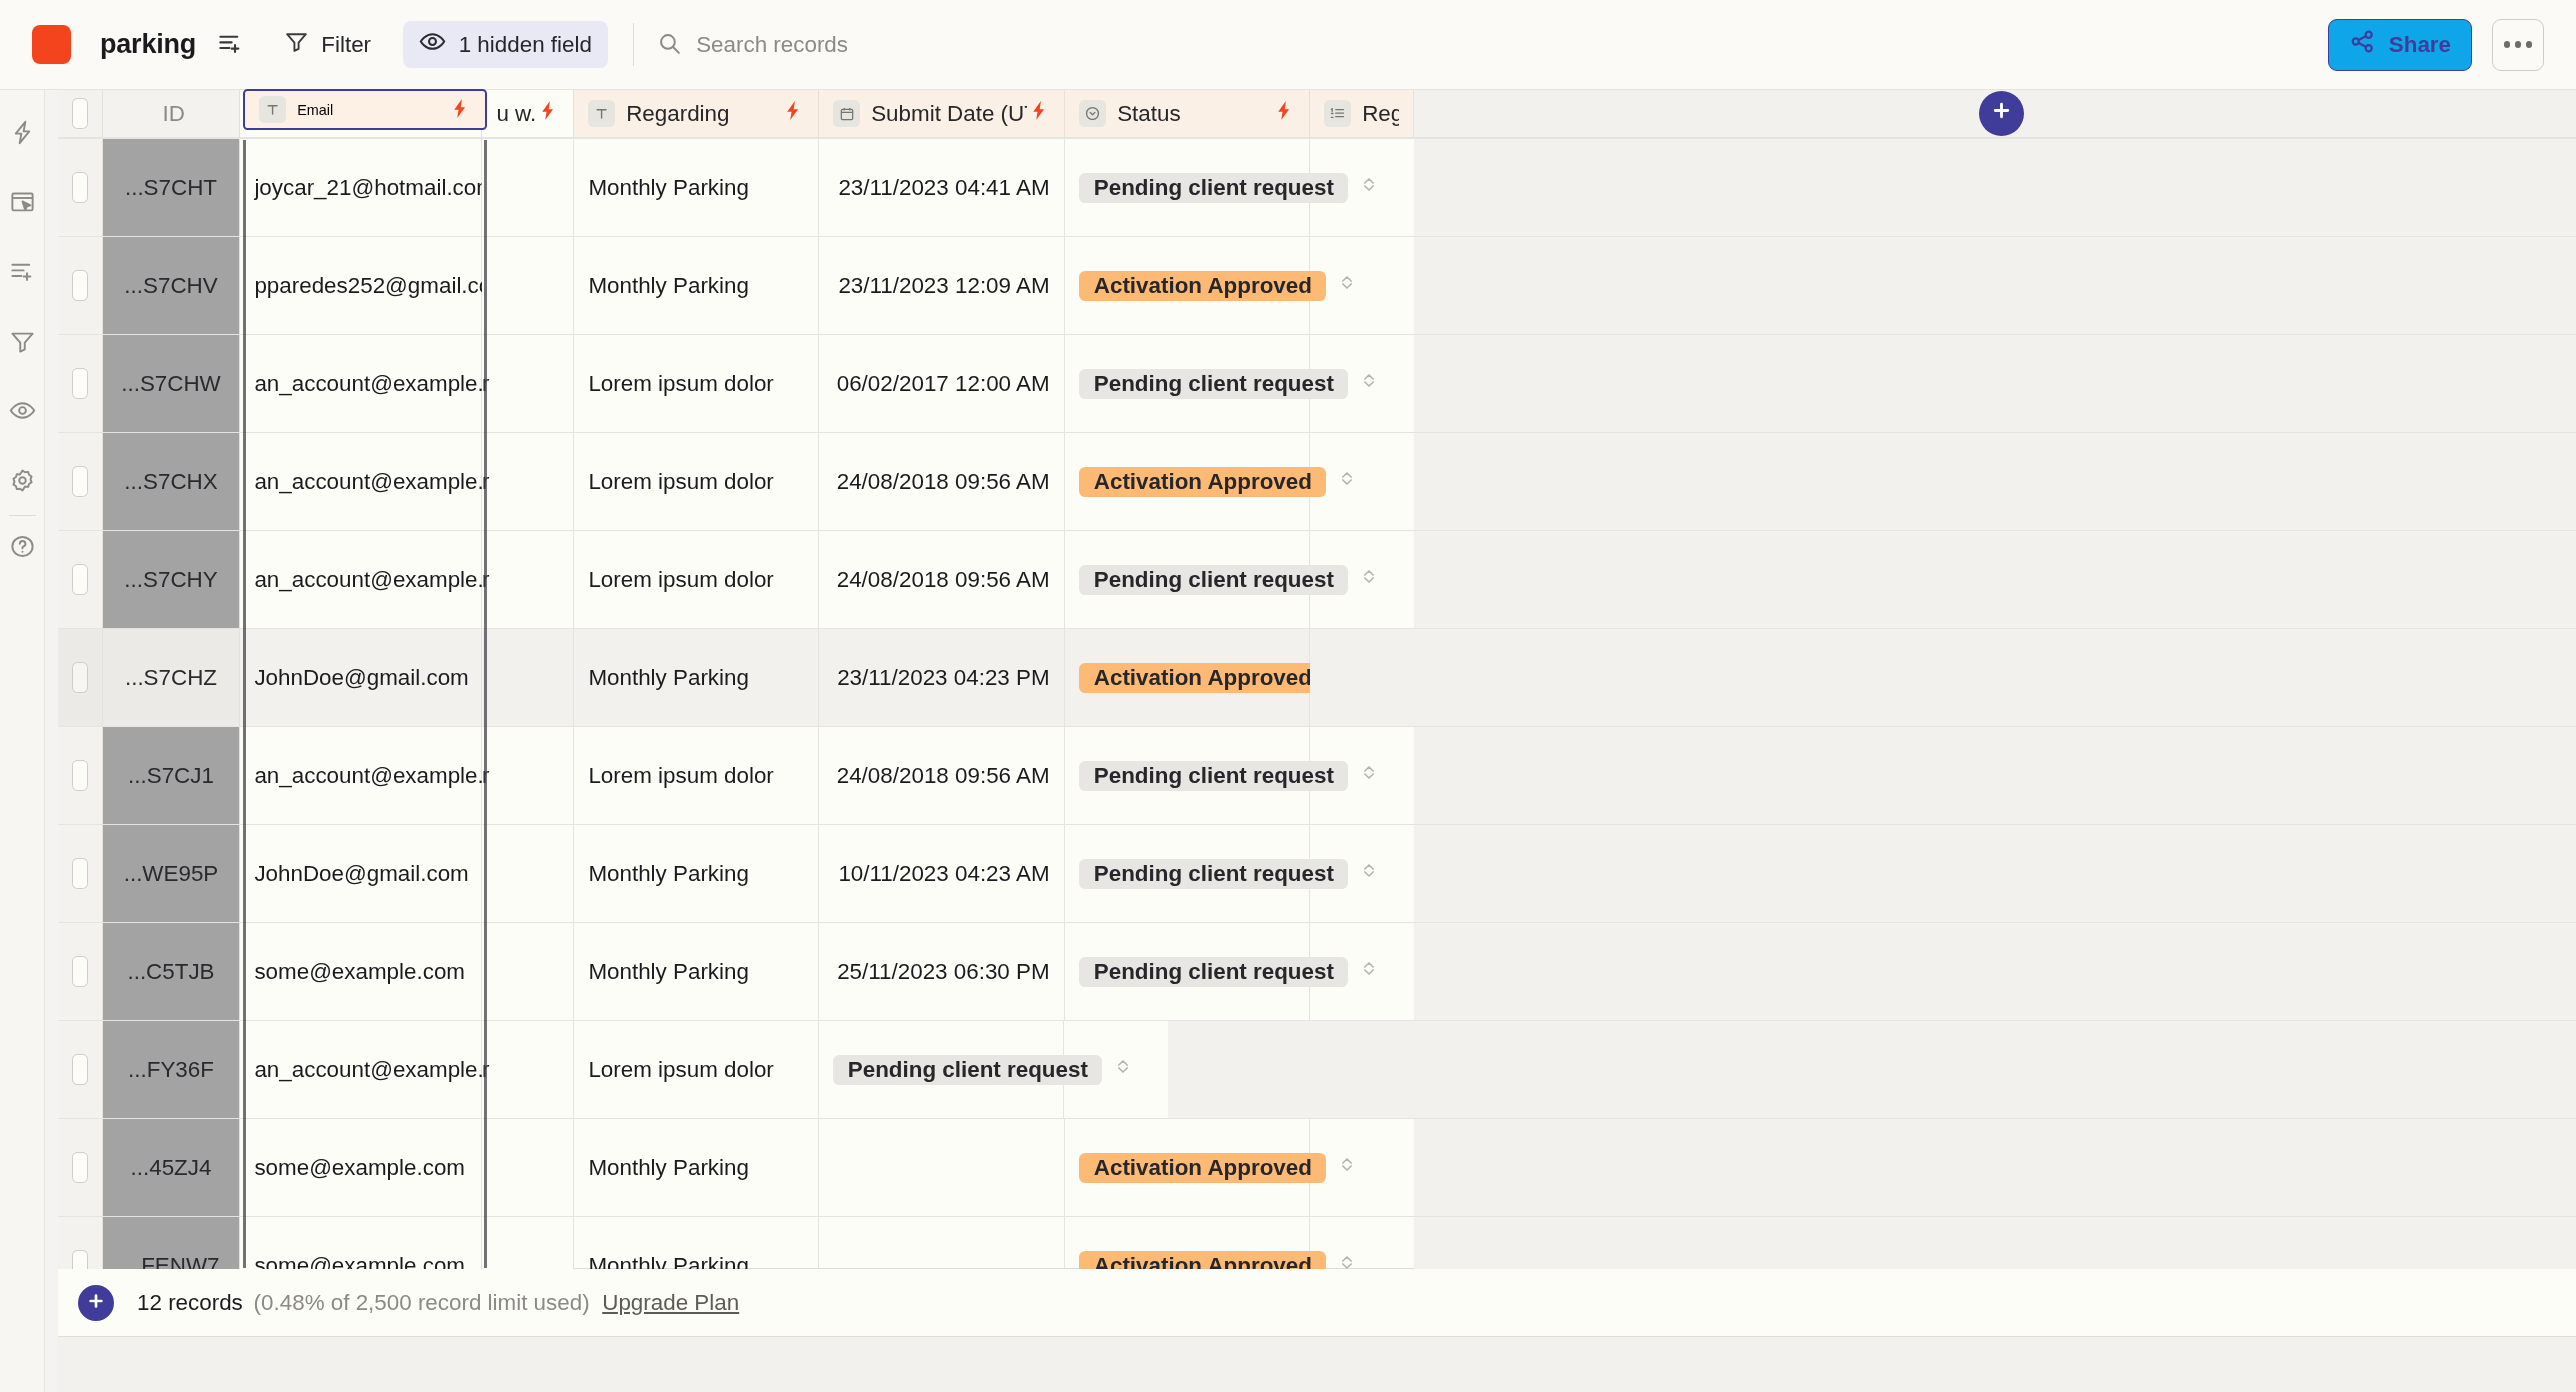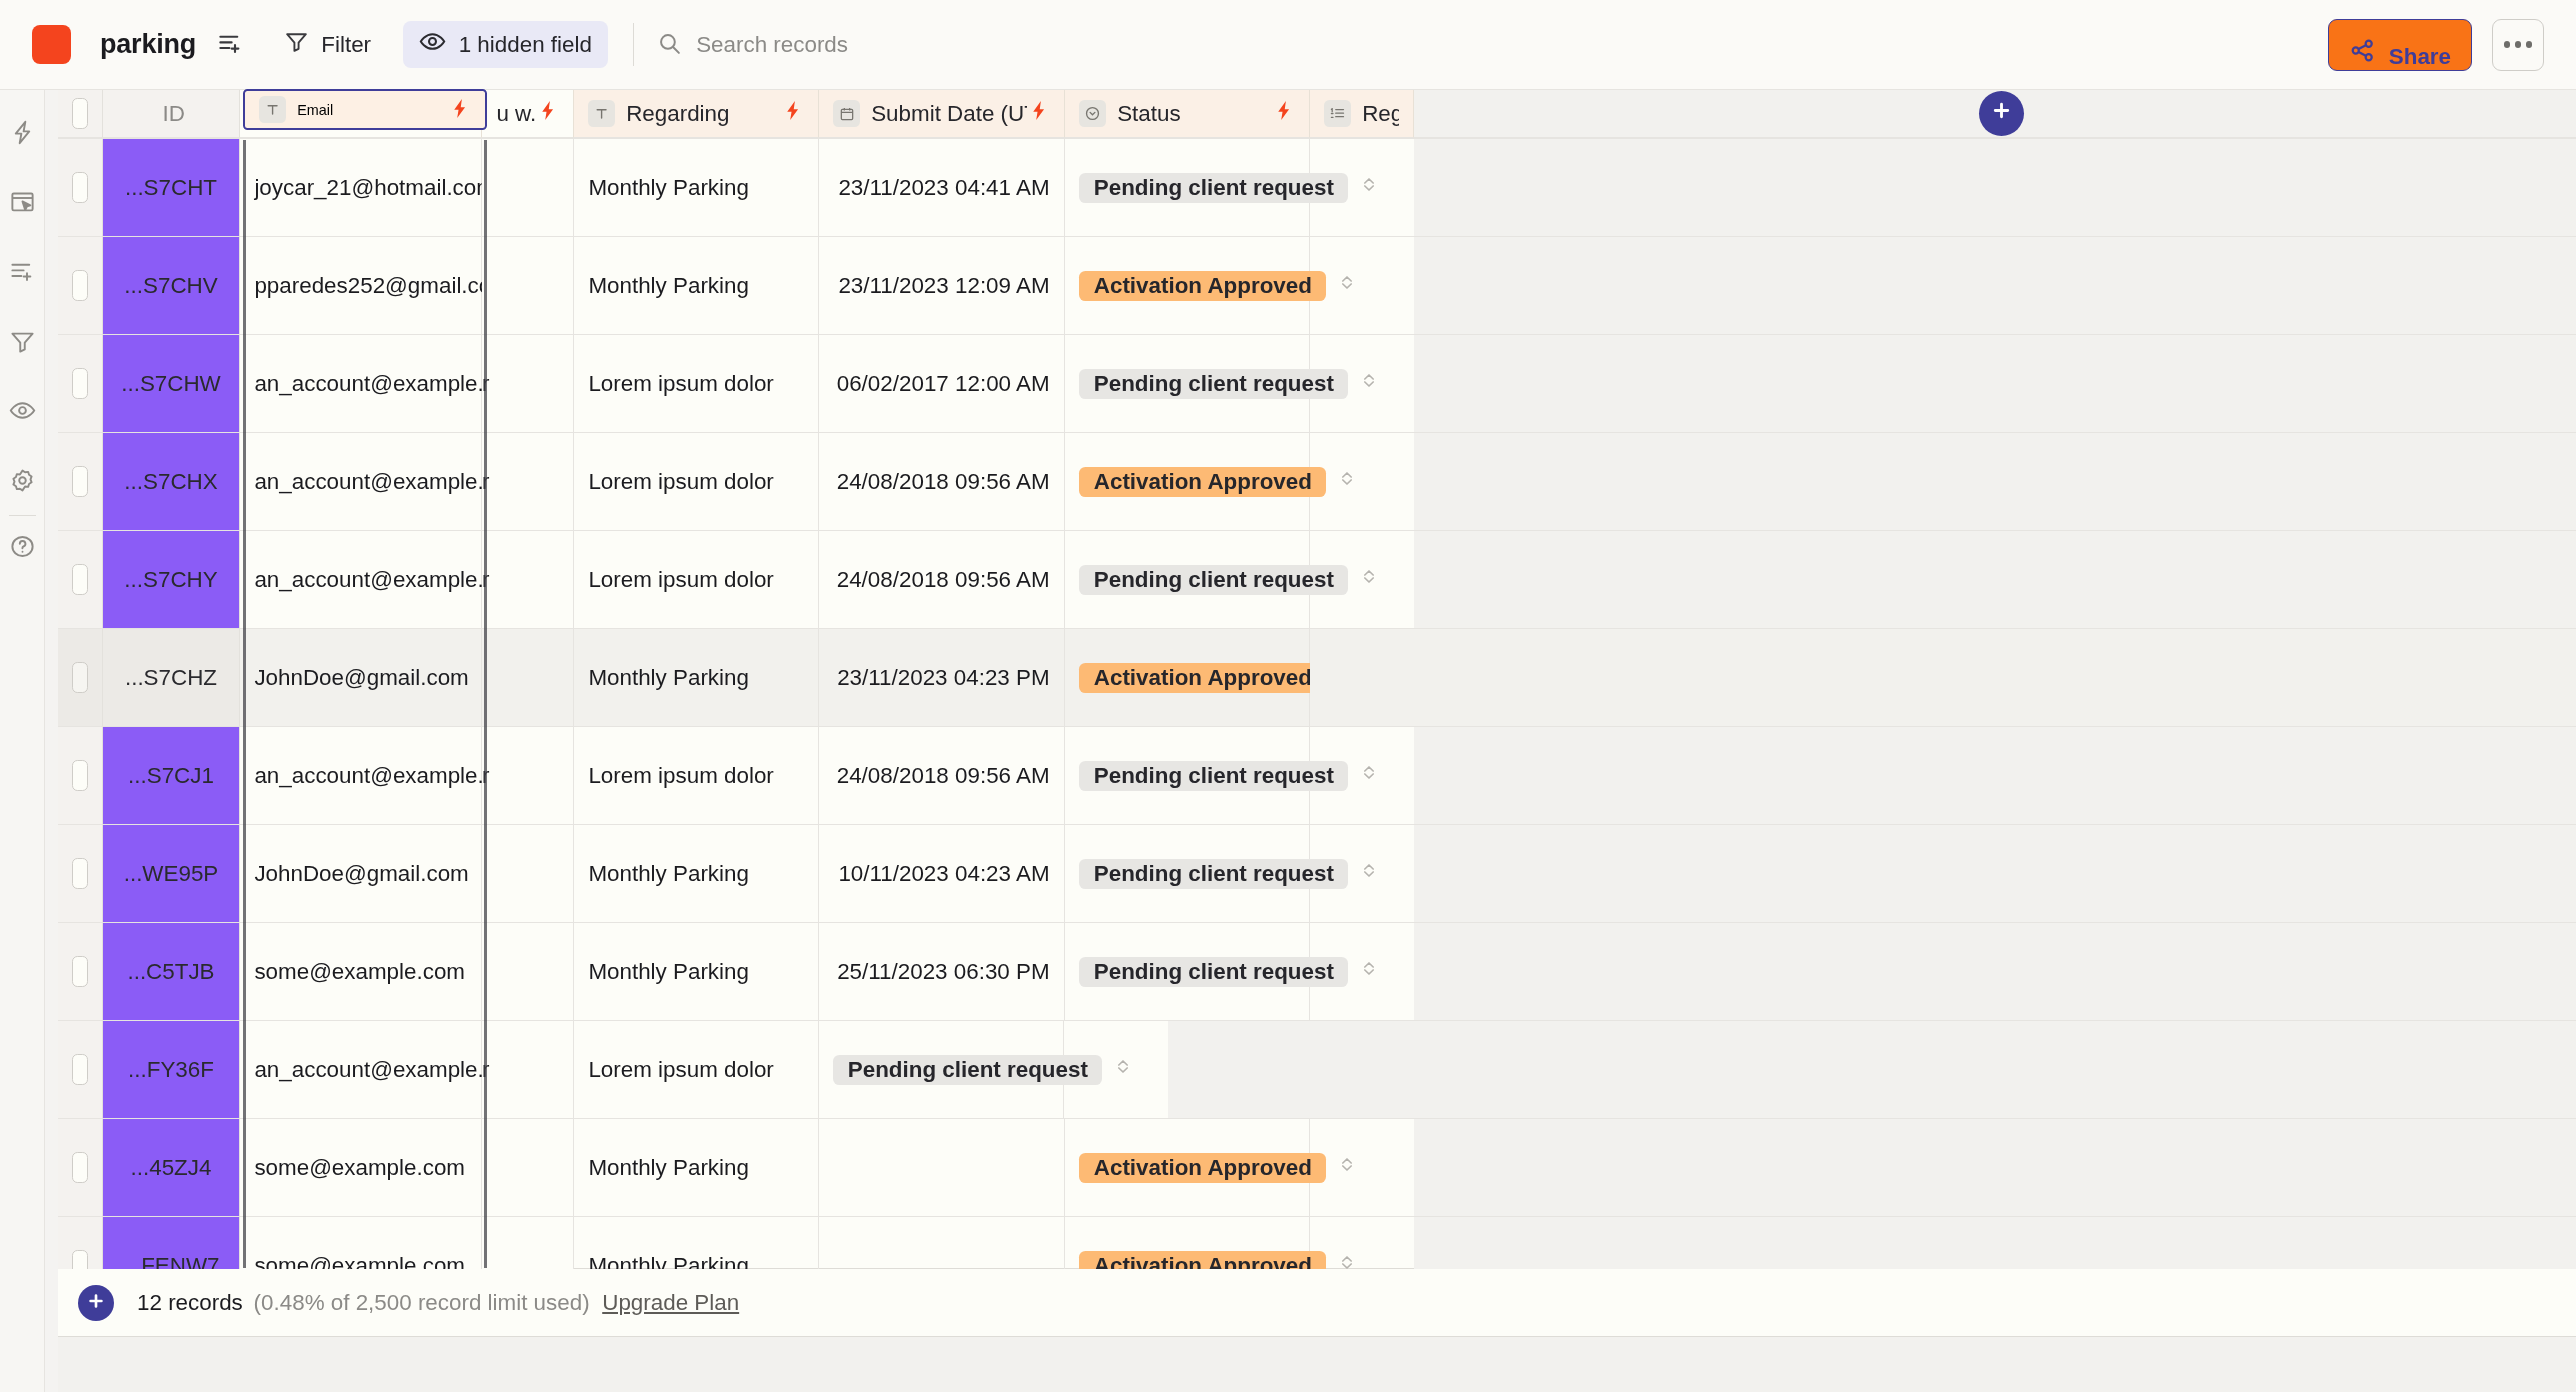--- a/index.html
+++ b/index.html
@@ -46,25 +46,25 @@
   #search-wrap {
     display: flex; align-items: center; gap: 14.4px; margin-left: 23px; flex: 1 1 auto;
   }
   #search-input {
     border: none; outline: none; background: transparent;
     font-family: "Liberation Sans", sans-serif;
     font-size: 22.4px; color: #15803d; width: 556px;
   }
   #search-input::placeholder { color: #8b8a87; }
   #share-button {
-    display: flex; align-items: flex-end; gap: 12.6px;
+    display: flex; align-items: center; gap: 12.6px;
     height: 52px; padding: 0 20px;
     border: 1.8px solid #3f3d99; border-radius: 9px;
     color: #3f3d99; font-size: 22.4px; font-weight: bold;
-    background: #f97316; flex: 0 0 auto;
+    background: #0ea5e9; flex: 0 0 auto;
   }
   #more-button {
     width: 52px; height: 52px; margin-left: 20px;
     border: 0.9px solid #cfcdc8; border-radius: 9px;
     background: #fbfaf7; display: flex; align-items: center; justify-content: center;
     flex: 0 0 auto;
   }
   .dot3 { display: flex; gap: 4.5px; }
   .dot3 i { width: 6.3px; height: 6.3px; border-radius: 50%; background: #6e6d6a; display: block; }
 
@@ -141,21 +141,21 @@
   #email-col-line-l { position: absolute; left: 185px; top: 50px; width: 2.7px; height: 1128px; background: #3b3b43; z-index: 19; opacity: .72; }
   #email-col-line-r { position: absolute; left: 426px; top: 50px; width: 2.7px; height: 1128px; background: #3b3b43; z-index: 19; opacity: .72; }
 
   
   .row > div {
     display: flex; align-items: center;
     border-right: 0.9px solid #e6e4e0; border-bottom: 0.9px solid #e6e4e0;
     font-size: 22.4px; color: #1b1b1f; padding: 0 14.4px;
   }
   .row .c-check { background: #f4f2ef; border-right: 0.9px solid #e3e1dc; justify-content: center; }
-  .row .c-id    { background: #8b5cf6; border-right: 0.9px solid #e3e1dc; justify-content: center; color: #2a2a2e; }
+  .row .c-id    { background: #a3a3a3; border-right: 0.9px solid #e3e1dc; justify-content: center; color: #2a2a2e; }
   .row .c-email { background: #fdfdf8; }
   .row .c-hidden{ background: #fdfdf8; overflow: hidden; color: #1b1b1f; padding: 0; }
   .row .c-date  { justify-content: flex-end; }
   .row .c-rego, .row .c-add { border-right: none; }
   .row .c-add { background: #f2f1ee; border-bottom: 0.9px solid #e6e4e0; }
   .row.hovered .c-check, .row.hovered .c-id { background: #eceae6; }
   .row.hovered > div { background: #f2f1ed; }
 
   .cbox {
     width: 27px; height: 30.5px; border: 1.8px solid #cfcdc8;

